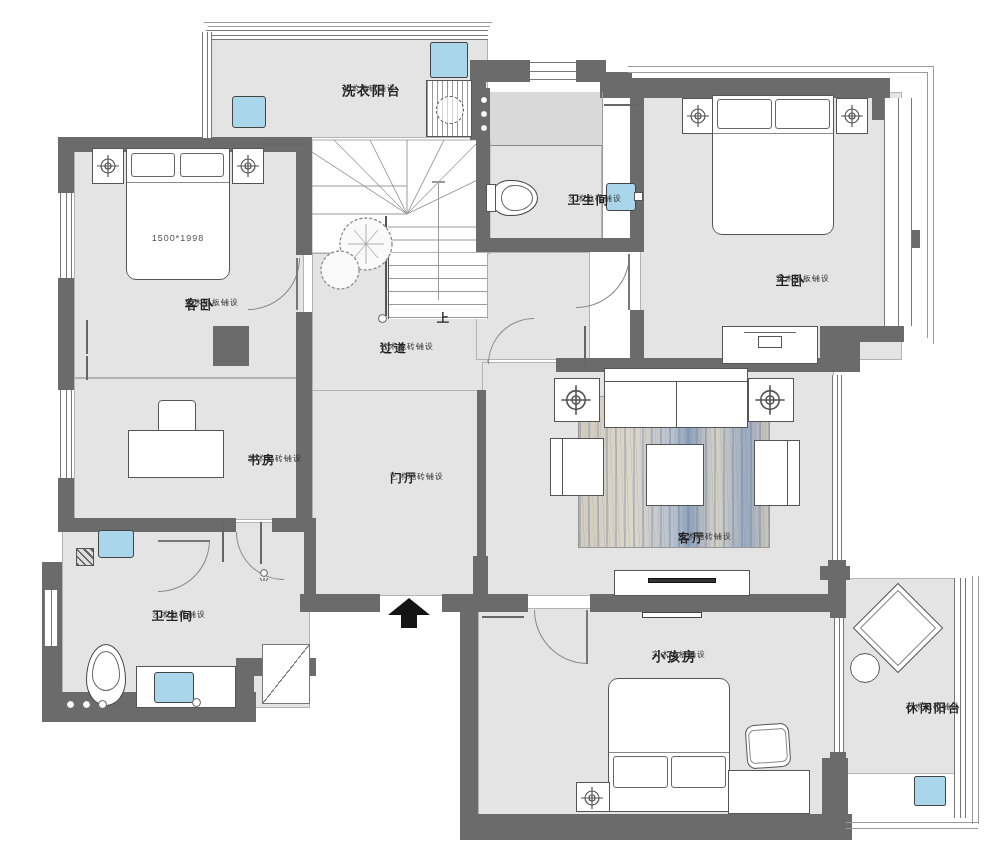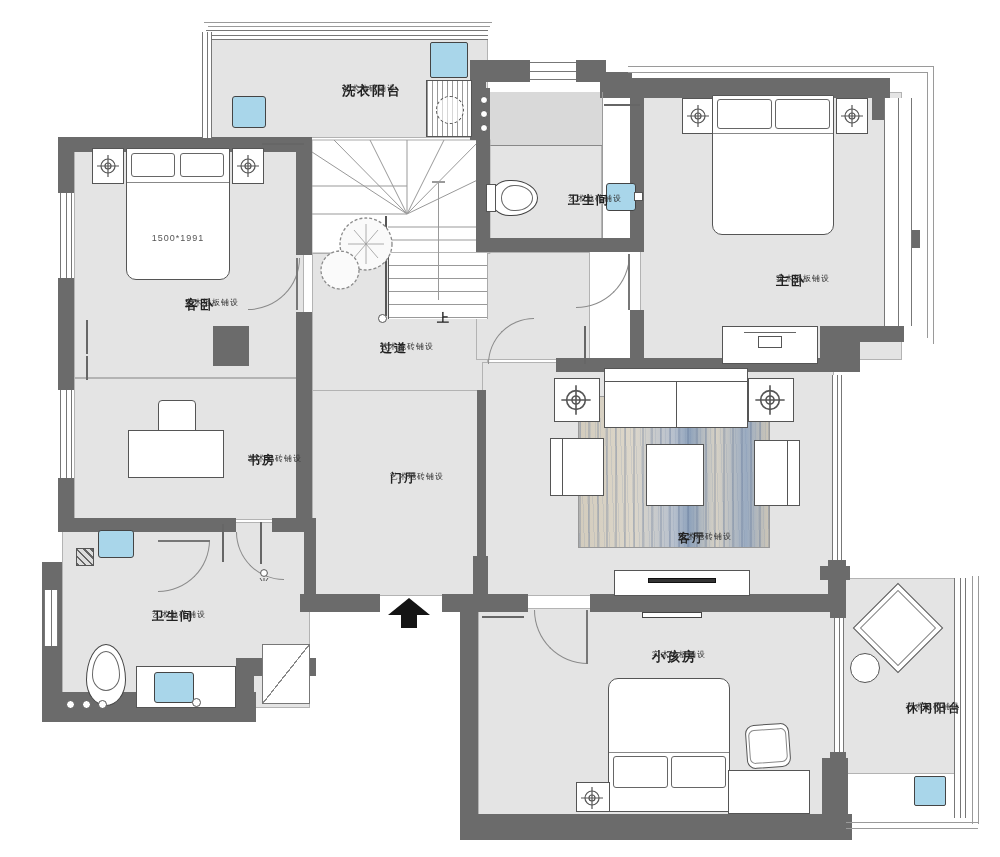--- a/index.html
+++ b/index.html
@@ -255,21 +255,21 @@
       <g stroke="#555" fill="none" stroke-width="1.2">
         <circle cx="12" cy="12" r="7"></circle>
         <circle cx="12" cy="12" r="3"></circle>
         <path d="M12 1v22M1 12h22"></path>
       </g>
     </svg>
   <div class="bed" style="left:126px;top:148px;width:104px;height:132px;border-radius:0 0 10px 10px"></div>
   <div class="pil" style="left:131px;top:153px;width:44px;height:24px"></div>
   <div class="pil" style="left:180px;top:153px;width:44px;height:24px"></div>
   <div style="left:127px;top:182px;width:102px;height:1px;background:#888"></div>
-  <div class="small-dim" style="left:178px;top:238px">1500*1991</div>
+  <div class="small-dim" style="left:178px;top:238px">1500*1998</div>
   <div class="wrbv" style="left:262px;top:143px;width:42px;height:106px">
     <div class="xb"></div>
       <div class="xb"></div>
   </div>
   <div class="wrb" style="left:86px;top:320px;width:212px;height:34px">
     <div class="xb"></div>
       <div class="xb"></div>
       <div class="xb"></div>
       <div class="xb"></div>
   </div>

